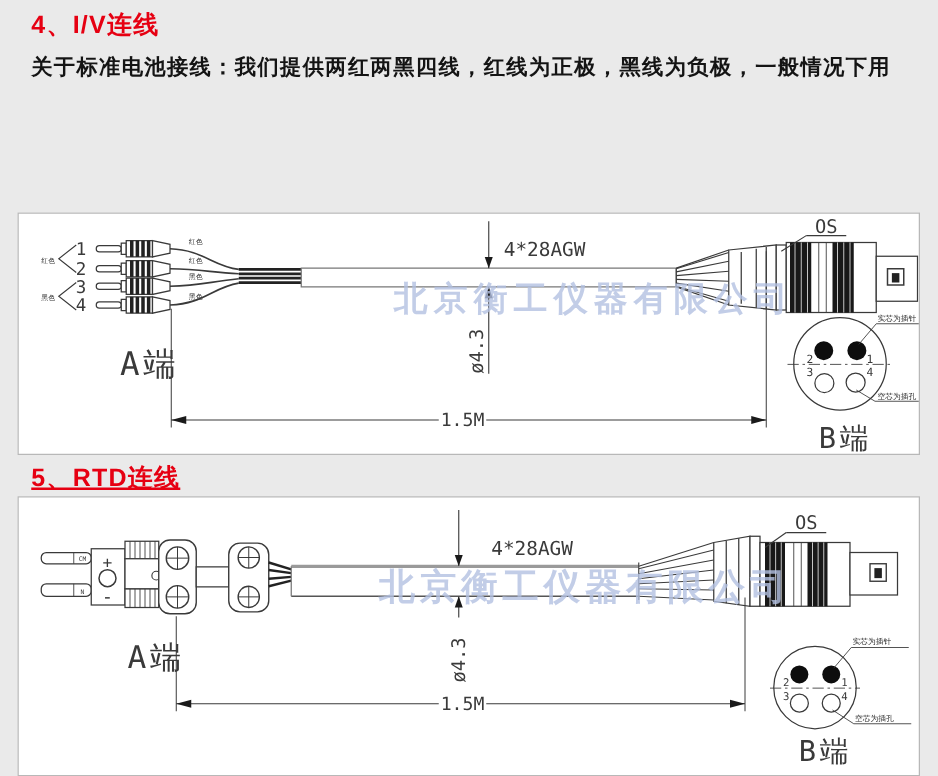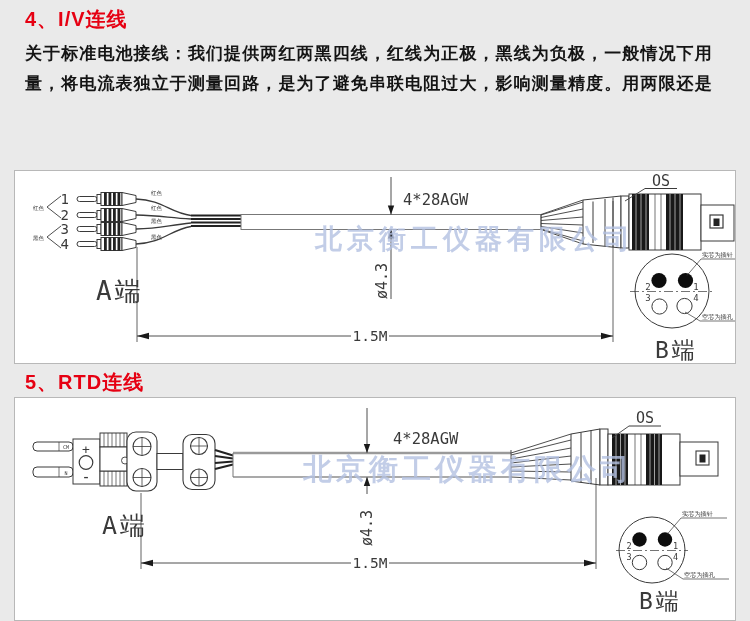--- a/index.html
+++ b/index.html
@@ -1,20 +1,20 @@
 <!DOCTYPE html>
 <html><head>
 <meta charset="utf-8">
 <style>
   html,body{margin:0;padding:0;}
   body{width:750px;height:621px;background:#eaeaea;font-family:"Liberation Sans",sans-serif;}
   .page{position:relative;width:750px;height:621px;overflow:hidden;background:#eaeaea;padding-left:30px;}
   .h-red{position:absolute;left:25px;margin:0;font-size:20px;font-weight:700;color:#e60012;letter-spacing:1px;white-space:nowrap;}
   #h4{top:6px;}
-  #h5{top:369px;}
+  #h5{top:369px;text-decoration:underline;}
   .intro{position:absolute;left:25px;top:39px;color:#141414;font-size:17px;font-weight:700;letter-spacing:1.1px;line-height:29.5px;text-align:right;}
   .intro div{white-space:nowrap;}
   .panel{position:absolute;left:14px;width:722px;background:#ffffff;border:1px solid #b8b8b8;box-sizing:border-box;}
   #panel1{top:170px;height:194px;}
   #panel2{top:397px;height:224px;}
   svg{display:block;}
   .cad{font-family:"DejaVu Sans Mono",monospace;fill:#3a3a3a;}
   .cn{font-family:"Liberation Sans",sans-serif;fill:#2e2e2e;}
   .wm{font-family:"Liberation Sans",sans-serif;fill:#b3c1e2;opacity:.8;font-weight:700;}
   .ln{stroke:#3a3a3a;fill:none;}
@@ -22,21 +22,20 @@
 </style>
 </head>
 <body>
 
 <div class="page">
 
   <h1 id="h4" class="h-red">4、I/V连线</h1>
 
   <div class="intro">
     <div>关于标准电池接线：我们提供两红两黑四线，红线为正极，黑线为负极，一般情况下用</div>
-    <div>量，将电流表独立于测量回路，是为了避免串联电阻过大，影响测量精度。用两限还是</div>
   </div>
 
   <div id="panel1" class="panel">
     <svg width="720" height="192" viewBox="0 0 720 192">
 
       <g class="ln" stroke-width="1">
 
         <g>
           <rect x="62" y="25.5" width="20" height="5" rx="2.5" fill="#fff"></rect>
             <rect x="82" y="23.5" width="4" height="9" fill="#fff"></rect>

